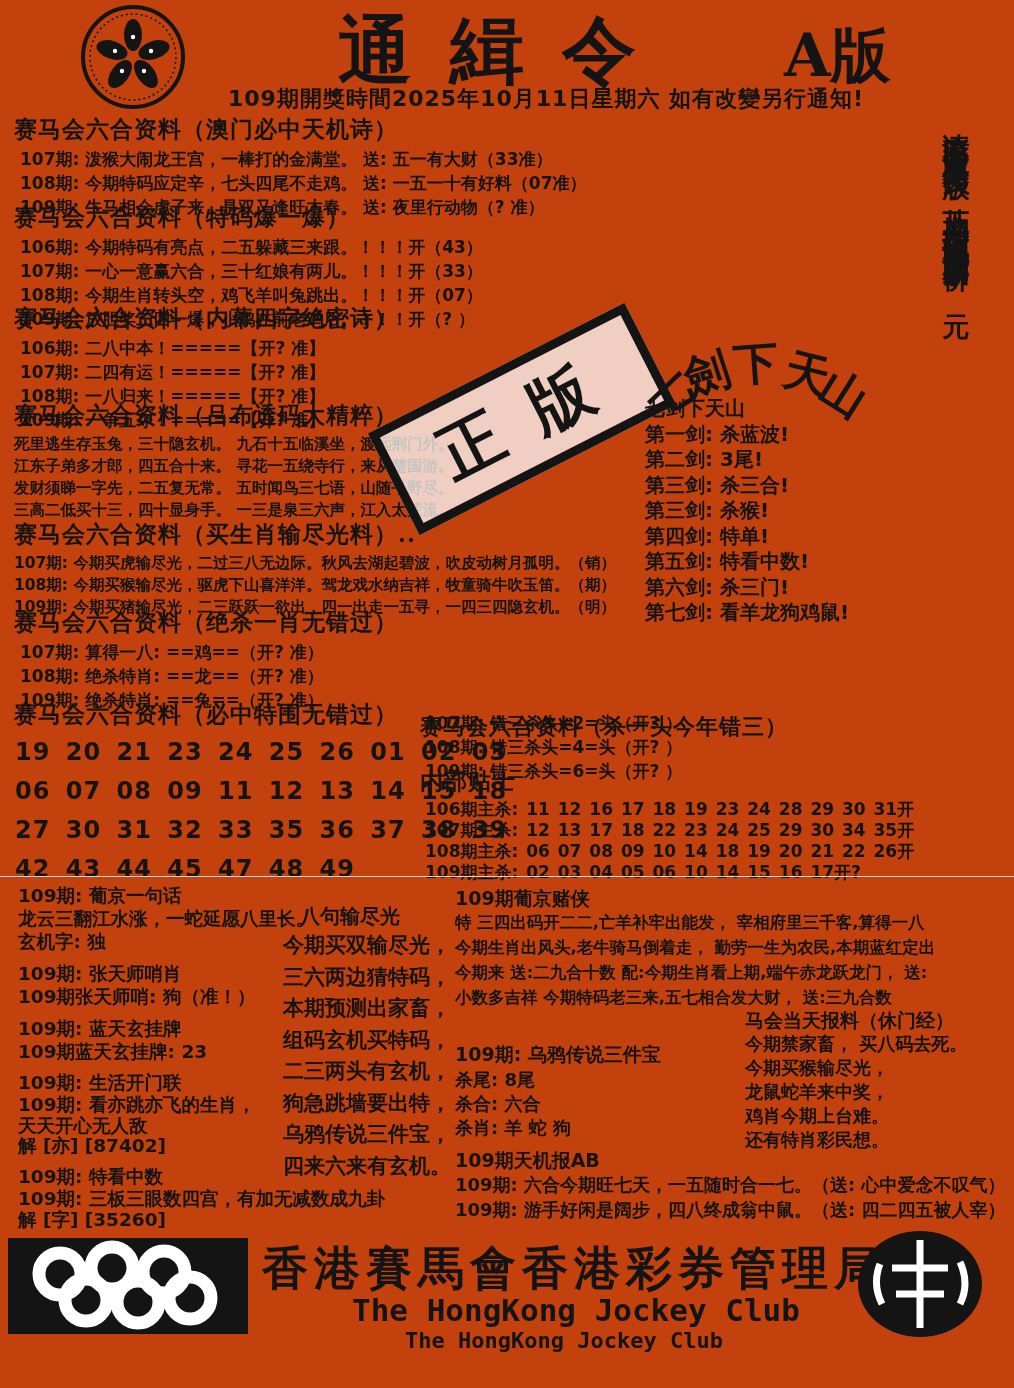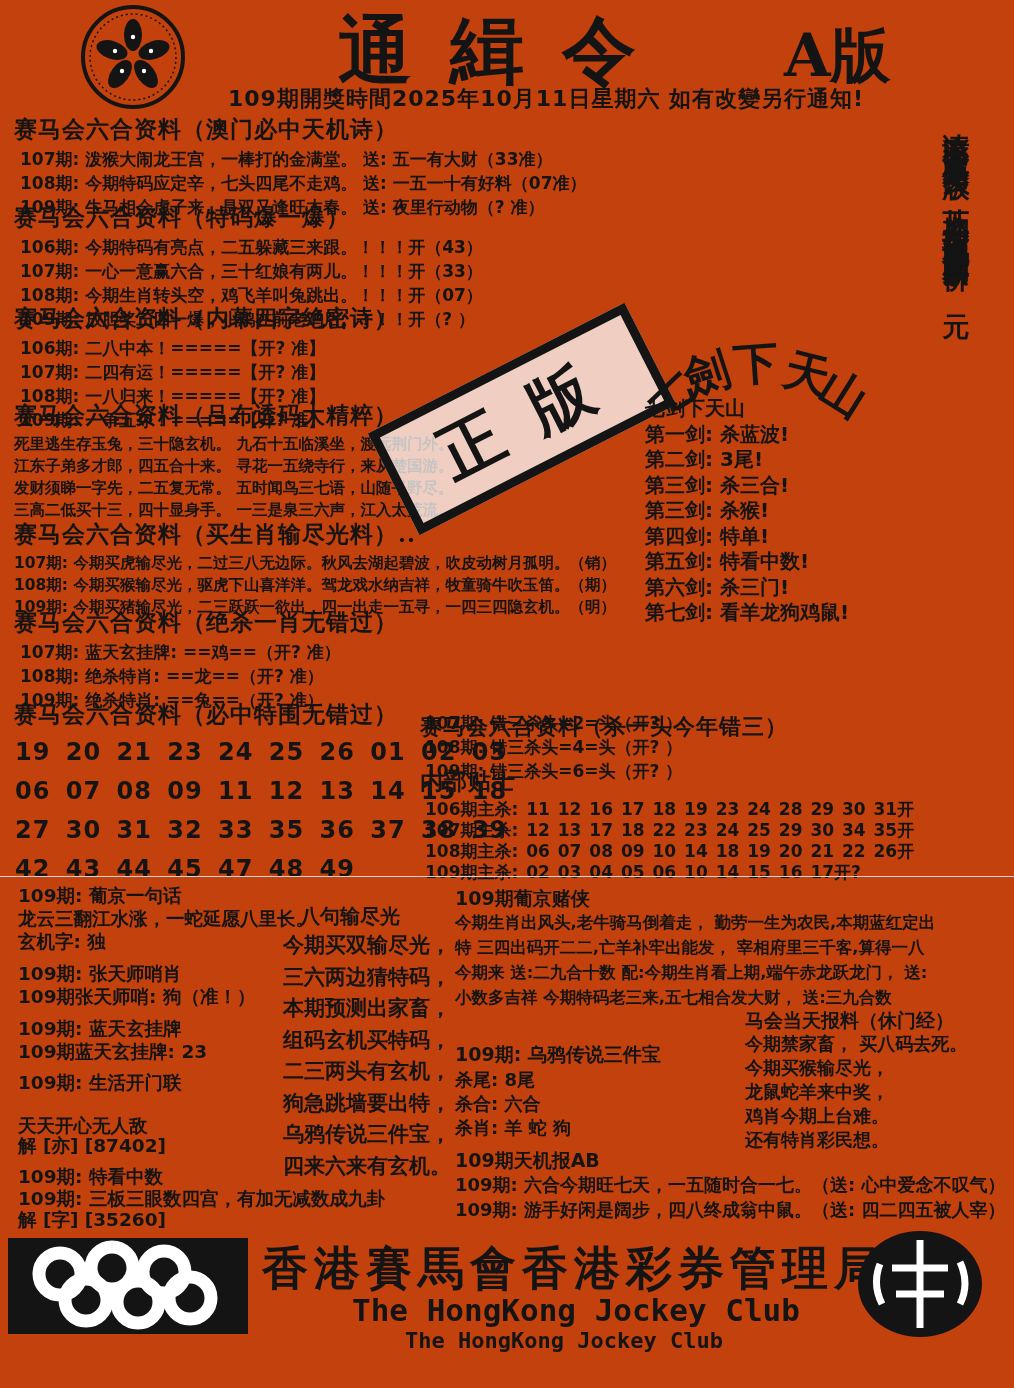--- a/index.html
+++ b/index.html
@@ -90,21 +90,21 @@
 
   <div class="abs sec-title" style="left:14px;top:519px;">赛马会六合资料（买生肖输尽光料）..</div>
   <div class="abs r16" style="left:14px;top:552px;">
     <div>107期: 今期买虎输尽光，二过三八无边际。秋风去湖起碧波，吹皮动树月孤明。（销）</div>
     <div>108期: 今期买猴输尽光，驱虎下山喜洋洋。驾龙戏水纳吉祥，牧童骑牛吹玉笛。（期）</div>
     <div>109期: 今期买猪输尽光，二三跃跃一欲出．四一出走一五寻，一四三四隐玄机。（明）</div>
   </div>
 
   <div class="abs sec-title" style="left:14px;top:607px;">赛马会六合资料（绝杀一肖无错过）</div>
   <div class="abs r17" style="left:20px;top:640px;">
-    <div>107期: 蓝天玄挂牌: ==鸡==（开? 准）</div>
+    <div>107期: 算得一八: ==鸡==（开? 准）</div>
     <div>108期: 绝杀特肖: ==龙==（开? 准）</div>
     <div>109期: 绝杀特肖: ==兔==（开? 准）</div>
   </div>
 
   <div class="abs sec-title" style="left:14px;top:699px;">赛马会六合资料（必中特围无错过）</div>
   <div class="abs nums" style="left:15px;top:733px;">
     <div>19 20 21 23 24 25 26 01 02 03</div>
     <div>06 07 08 09 11 12 13 14 15 18</div>
     <div>27 30 31 32 33 35 36 37 38 39</div>
     <div>42 43 44 45 47 48 49</div>
@@ -153,20 +153,21 @@
   <div class="abs b18" style="left:18px;top:906px;">龙云三翻江水涨，一蛇延愿八里长。</div>
   <div class="abs b18" style="left:18px;top:929px;">玄机字: 独</div>
 
   <div class="abs b18" style="left:18px;top:961px;">109期: 张天师哨肖</div>
   <div class="abs b18" style="left:18px;top:984px;">109期张天师哨: 狗（准！）</div>
 
   <div class="abs b18" style="left:18px;top:1016px;">109期: 蓝天玄挂牌</div>
   <div class="abs b18" style="left:18px;top:1039px;">109期蓝天玄挂牌: 23</div>
 
   <div class="abs b18" style="left:18px;top:1070px;">109期: 生活开门联</div>
+  <div class="abs b18" style="left:18px;top:1092px;">109期: 看亦跳亦飞的生肖，</div>
   <div class="abs b18" style="left:18px;top:1113px;">天天开心无人敌</div>
   <div class="abs b18" style="left:18px;top:1133px;">解 [亦] [87402]</div>
 
   <div class="abs b18" style="left:18px;top:1164px;">109期: 特看中数</div>
   <div class="abs b18" style="left:18px;top:1186px;">109期: 三板三眼数四宫，有加无减数成九卦</div>
   <div class="abs b18" style="left:18px;top:1207px;">解 [字] [35260]</div>
 
   <div class="abs" style="left:300px;top:903px;font-size:20px;">八句输尽光</div>
   <div class="abs poem" style="left:283px;top:930px;">
     <div>今期买双输尽光，</div>
@@ -174,22 +175,22 @@
     <div>本期预测出家畜，</div>
     <div>组码玄机买特码，</div>
     <div>二三两头有玄机，</div>
     <div>狗急跳墙要出特，</div>
     <div>乌鸦传说三件宝，</div>
     <div>四来六来有玄机。</div>
   </div>
 
   <div class="abs" style="left:455px;top:886px;font-size:19px;">109期葡京赌侠</div>
   <div class="abs duxia" style="left:455px;top:910px;">
+    <div>特 三四出码开二二,亡羊补牢出能发， 宰相府里三千客,算得一八</div>
     <div>今期生肖出风头,老牛骑马倒着走， 勤劳一生为农民,本期蓝红定出</div>
-    <div>特 三四出码开二二,亡羊补牢出能发， 宰相府里三千客,算得一八</div>
     <div>今期来 送:二九合十数 配:今期生肖看上期,端午赤龙跃龙门， 送:</div>
     <div>小数多吉祥 今期特码老三来,五七相合发大财， 送:三九合数</div>
   </div>
 
   <div class="abs" style="left:455px;top:1042px;font-size:19px;">109期: 乌鸦传说三件宝</div>
   <div class="abs small-block" style="left:455px;top:1068px;">
     <div>杀尾: 8尾</div>
     <div>杀合: 六合</div>
     <div>杀肖:  羊 蛇 狗</div>
   </div>

